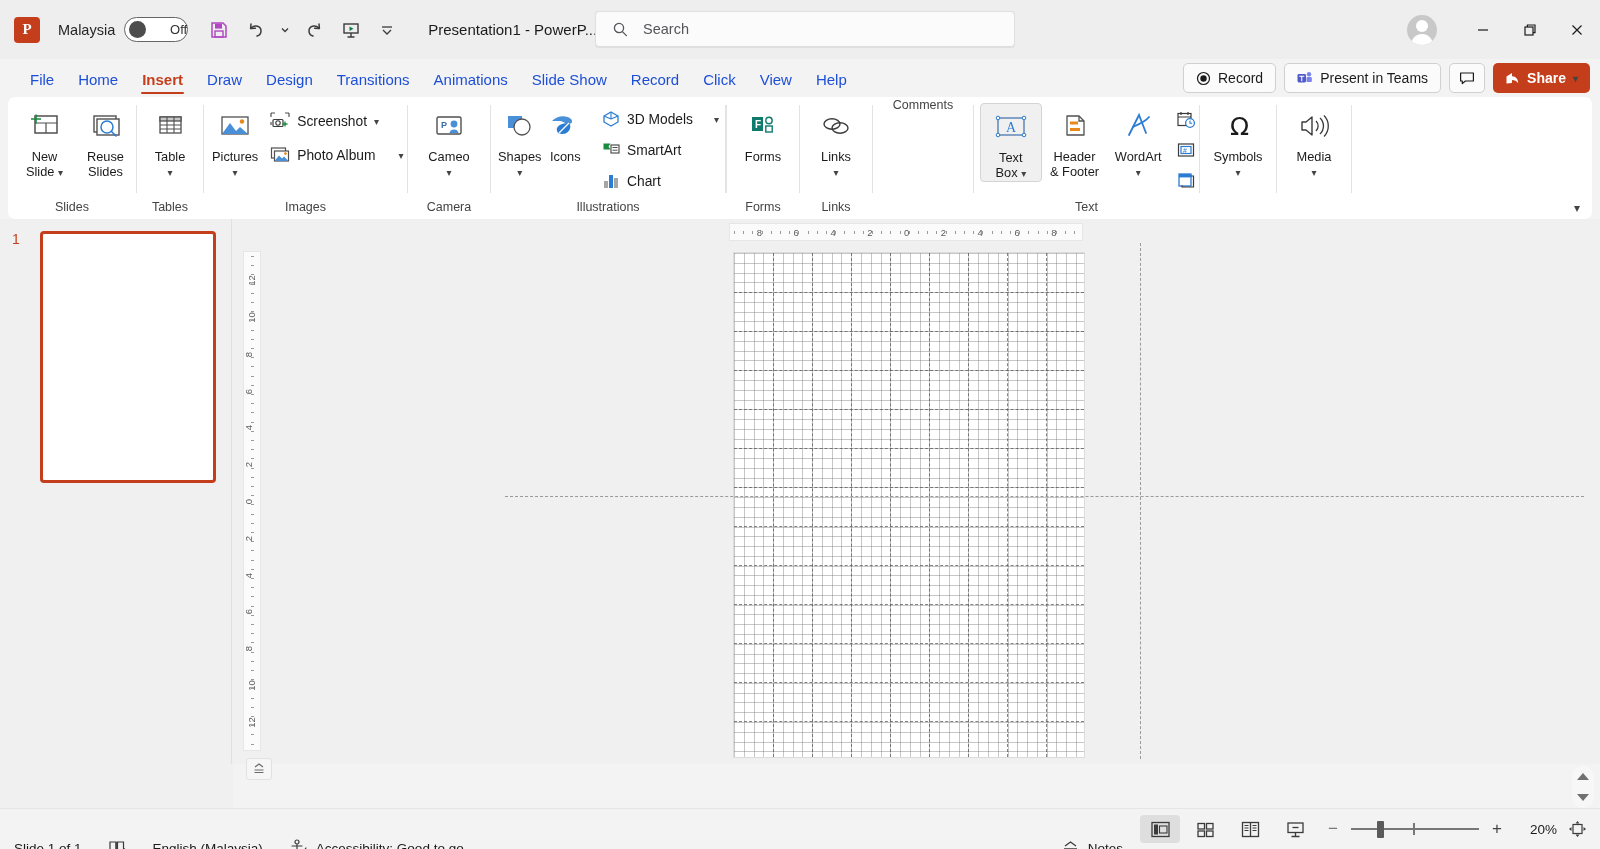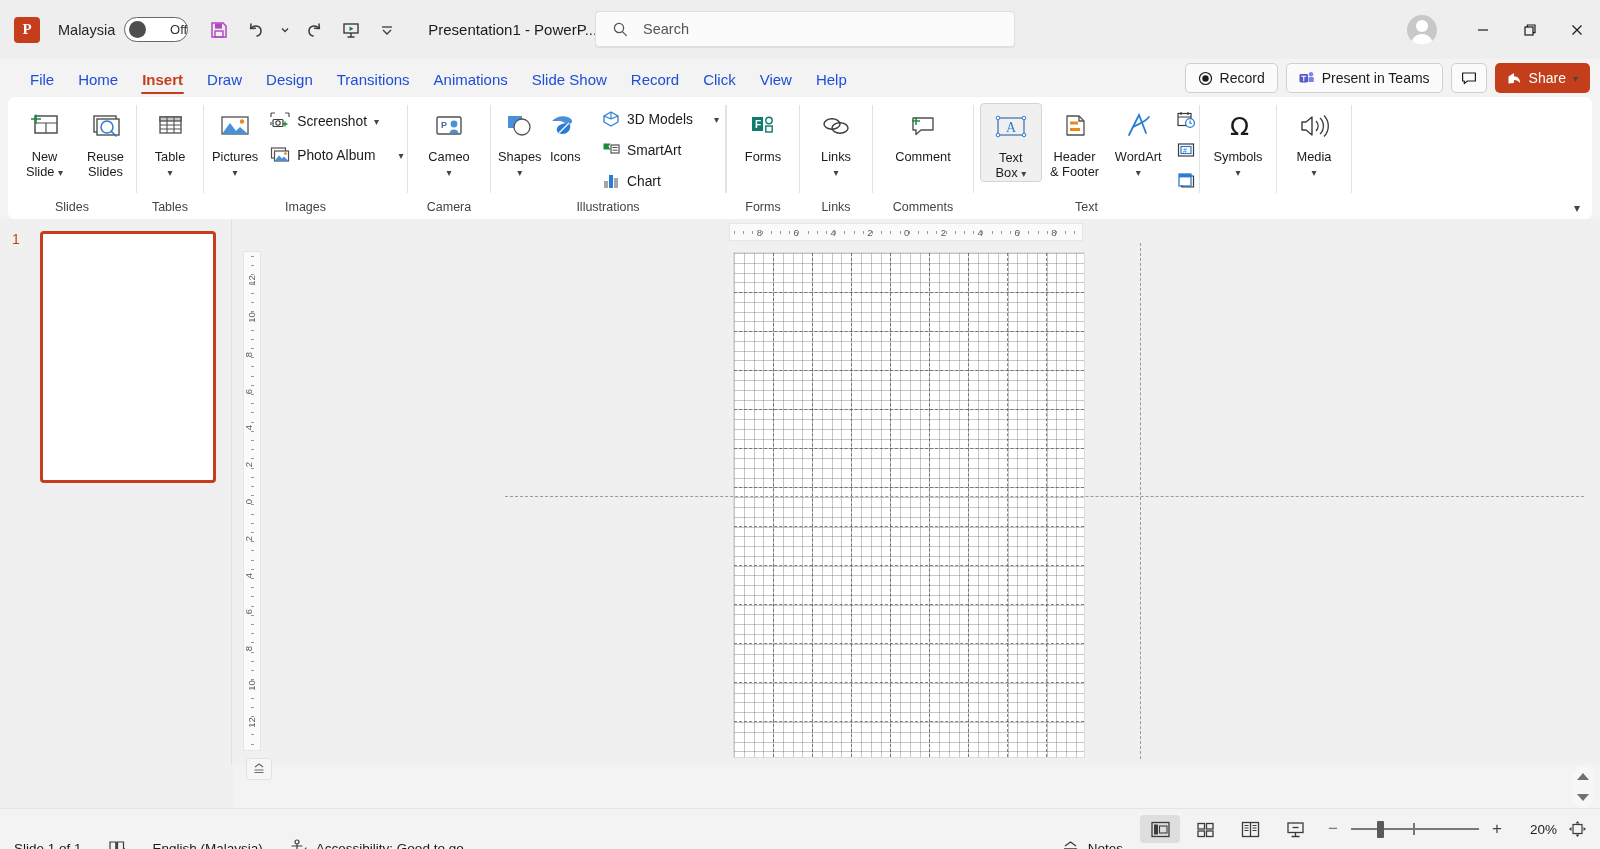--- a/index.html
+++ b/index.html
@@ -102,21 +102,21 @@
   }
   .pill {
     height: 30px; border: 1px solid #d0d0d0; border-radius: 5px;
     background: #fbfbfb; display: flex; align-items: center; gap: 7px;
     padding: 0 12px; font-size: 14px; color: #1b1b1b; white-space: nowrap;
   }
   .pill.icononly { padding: 0 9px; }
   .share-btn {
     height: 30px; border-radius: 5px; background: #c43e1c; color: #fff;
     display: flex; align-items: center; gap: 7px; padding: 0 12px;
-    font-size: 14px; font-weight: 400; white-space: nowrap;
+    font-size: 14px; font-weight: 700; white-space: nowrap;
   }
 
   
   .ribbon {
     position: absolute; left: 8px; top: 97px; width: 1584px; height: 122px;
     background: #fff; border-radius: 7px; display: flex;
   }
   .rgroup { position: relative; height: 122px; display: flex; flex-direction: column; }
   .rgroup .gcontent {
     flex: 1; display: flex; align-items: flex-start; padding-top: 6px;
@@ -613,31 +613,20 @@
             </svg>
           </div>
           <div class="lb">Links<br><span class="chev">▾</span></div>
         </div>
       </div>
       <div class="glabel">Links</div>
     </div>
     <div class="rsep"></div>
 
     <div class="rgroup" style="width:100px">
-      <div class="gcontent" style="justify-content:center">
-        <div class="bigbtn" style="width:92px">
-          <div class="ic">
-            <svg width="34" height="30" viewBox="0 0 34 30">
-              <path d="M7 6 h20 v12 H15 l-5 4.5 V18 H7 Z" fill="none" stroke="#505050" stroke-width="1.4" stroke-linejoin="round"></path>
-              <path d="M10 5 v8 M6 9 h8" stroke="#1a8a3c" stroke-width="1.5"></path>
-            </svg>
-          </div>
-          <div class="lb">Comment</div>
-        </div>
-      </div>
       <div class="glabel">Comments</div>
     </div>
     <div class="rsep"></div>
 
     <div class="rgroup" style="width:225px">
       <div class="gcontent" style="padding-left:6px">
         <div class="bigbtn sel">
           <div class="ic">
             <svg width="36" height="30" viewBox="0 0 36 30">
               <rect x="5" y="5" width="26" height="17" fill="none" stroke="#3b6ea8" stroke-width="1.2"></rect>

